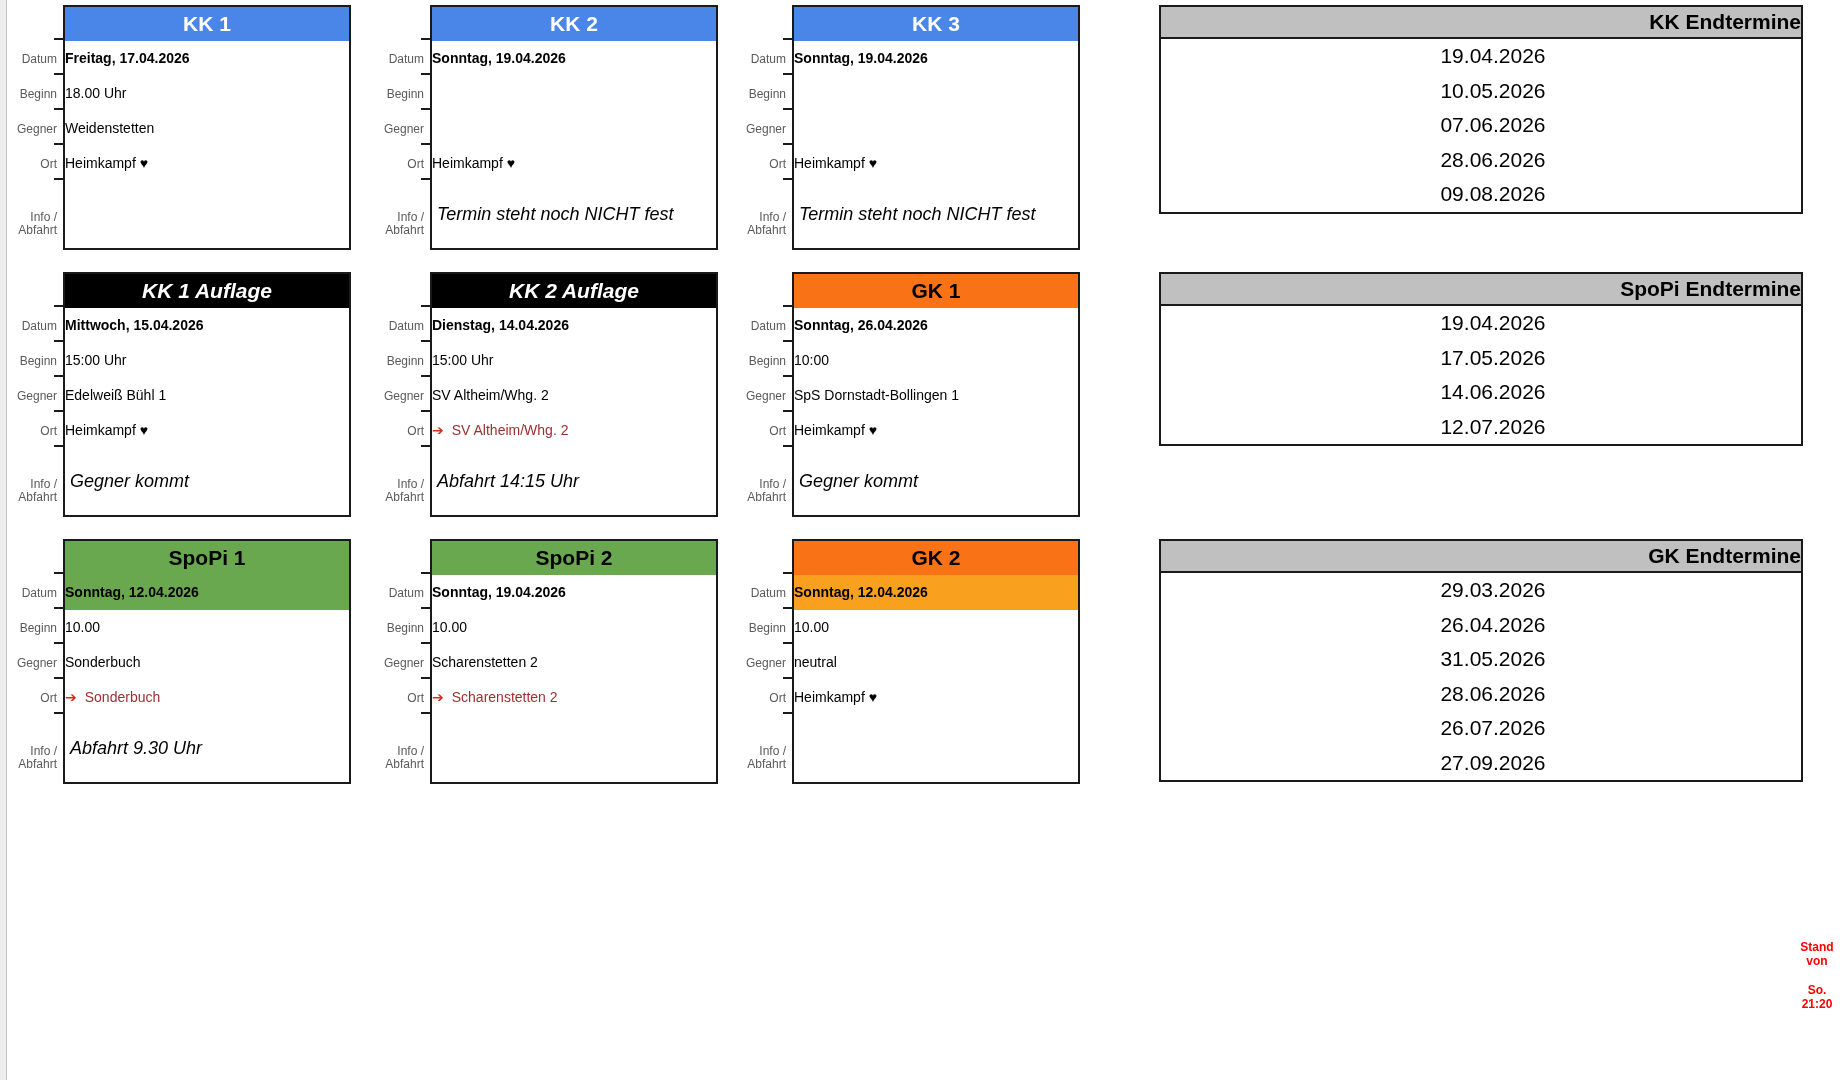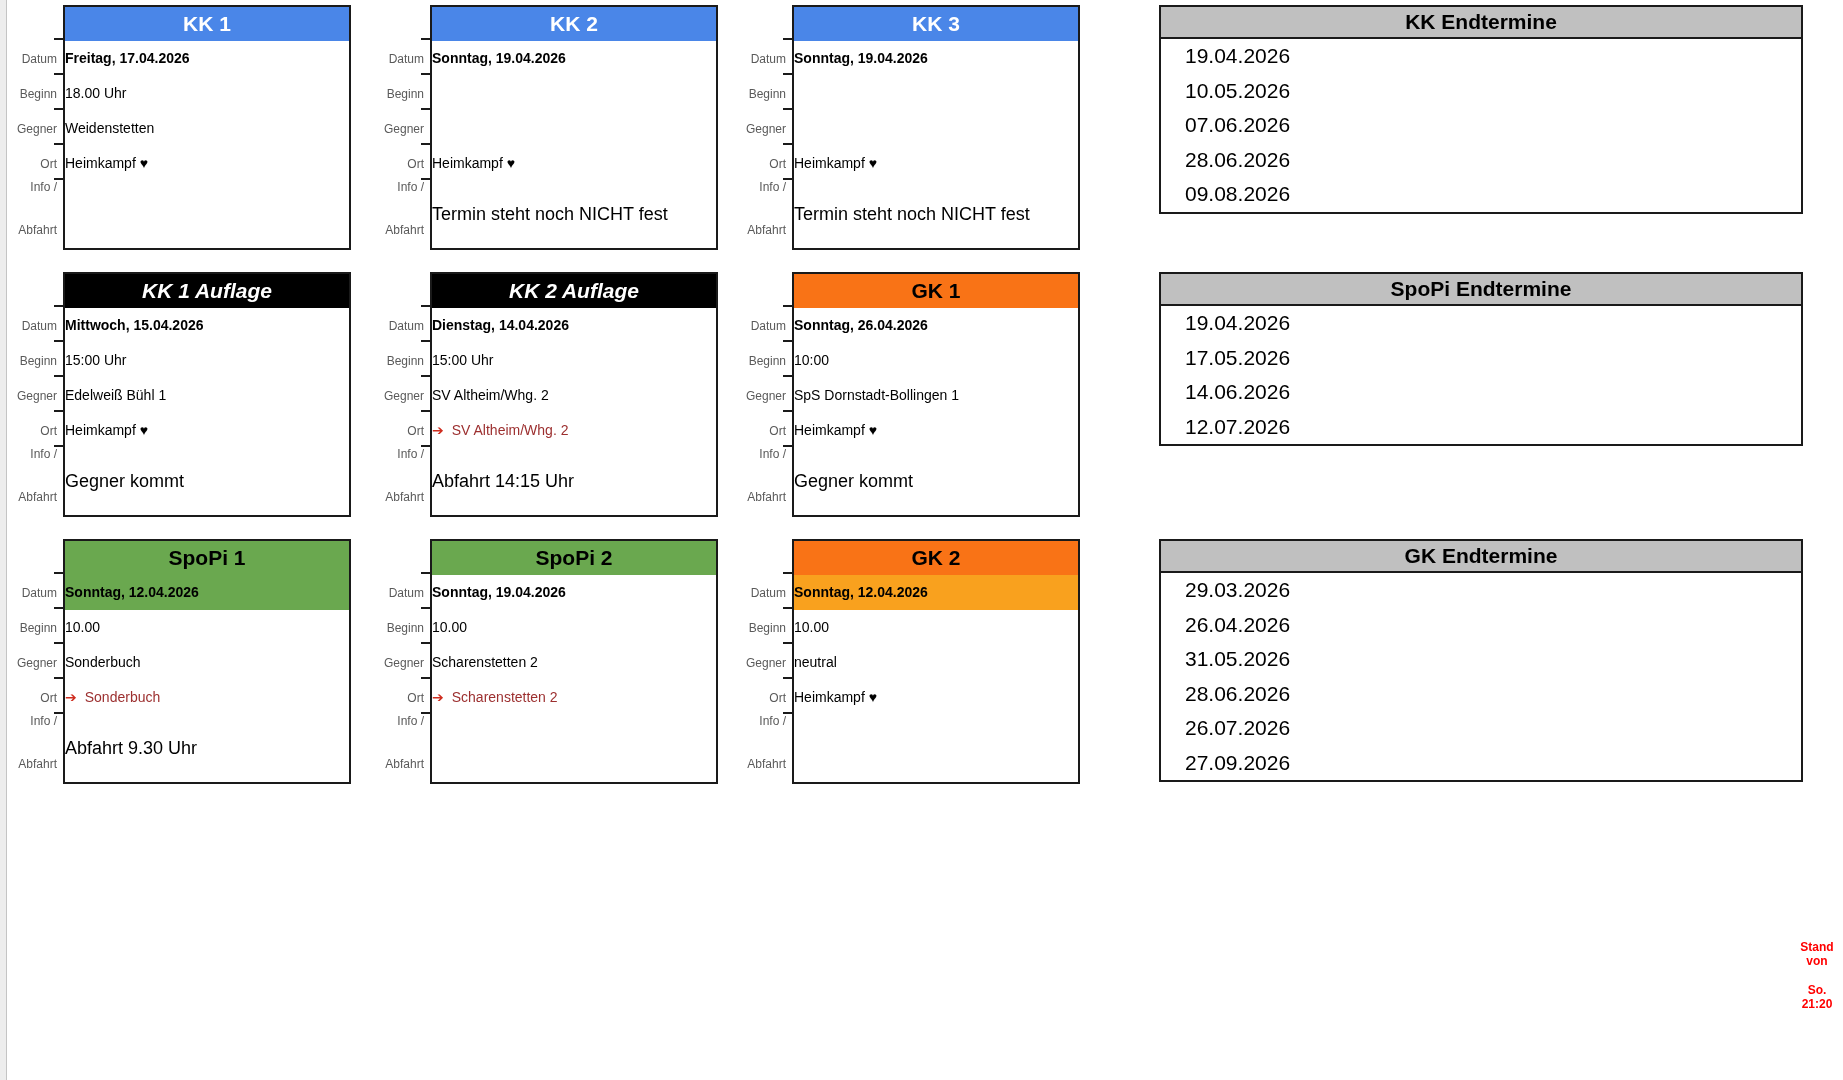--- a/index.html
+++ b/index.html
@@ -9,43 +9,43 @@
   }
   .edge-strip{position:absolute;left:0;top:0;width:6px;height:1080px;background:#ededed;border-right:1px solid #c4c4c4;}
 
   
   .unit{position:absolute;display:flex;width:346px;height:245px;}
   .labels{width:58px;display:flex;flex-direction:column;box-sizing:border-box;}
   .lab{position:relative;height:35px;box-sizing:border-box;display:flex;justify-content:flex-end;align-items:flex-end;
        padding:0 6px 8px 0;font-size:12px;color:#5a5a5a;white-space:nowrap;}
   .lab.hspace{height:34px;}
   .lab.infolab{flex:1;flex-direction:column;align-items:flex-end;justify-content:flex-end;
-       padding-bottom:13px;line-height:13px;text-align:right;gap:30px;}
+       padding-bottom:13px;line-height:13px;text-align:right;}
   .tick::after{content:"";position:absolute;right:0;bottom:-1px;width:9px;border-bottom:2px solid #1a1a1a;}
 
   .card{flex:1;border:2px solid #1a1a1a;background:#fff;display:flex;flex-direction:column;box-sizing:border-box;}
   .chead{height:34px;line-height:34px;text-align:center;font-weight:bold;font-size:21px;flex:0 0 auto;}
   .t-blue  .chead{background:#4a86e8;color:#fff;}
   .t-black .chead{background:#000;color:#fff;font-style:italic;}
   .t-orange .chead{background:#f97316;color:#000;}
   .t-green .chead{background:#6aa84f;color:#000;}
   .crow{height:35px;line-height:35px;font-size:14px;white-space:nowrap;flex:0 0 auto;}
   .crow.datum{font-weight:bold;}
   .t-green.hl .crow.datum{background:#6aa84f;}
   .t-orange.hl .crow.datum{background:#f9a11e;}
   .crow.ort.away{color:#9c2f2f;}
   .arrow{color:#cf2e20;margin-right:8px;font-weight:bold;}
-  .cinfo{flex:1;display:flex;align-items:center;font-size:18px;white-space:nowrap;}
+  .cinfo{flex:1;display:flex;align-items:center;padding-left:5px;font-size:18px;font-style:italic;white-space:nowrap;}
 
   
   .etable{position:absolute;left:1159px;width:644px;}
   .ehead{height:34px;line-height:30px;box-sizing:border-box;border:2px solid #1a1a1a;background:#c0c0c0;
-         font-weight:bold;font-size:21px;text-align:center;}
+         font-weight:bold;font-size:21px;text-align:right;}
   .ebody{border:2px solid #1a1a1a;border-top:none;background:#fff;}
-  .edate{height:34.5px;line-height:34.5px;font-size:21px;padding-left:24px;}
+  .edate{height:34.5px;line-height:34.5px;text-align:center;font-size:21px;padding-left:24px;}
 
   
   .stand-note{position:absolute;right:4px;top:940px;width:44px;text-align:center;
               color:#ff0000;font-size:12px;font-weight:bold;line-height:14px;}
   .stand-note .l2{margin-top:15px;}
 </style>
 </head>
 <body>
 
 <div class="edge-strip"></div>

